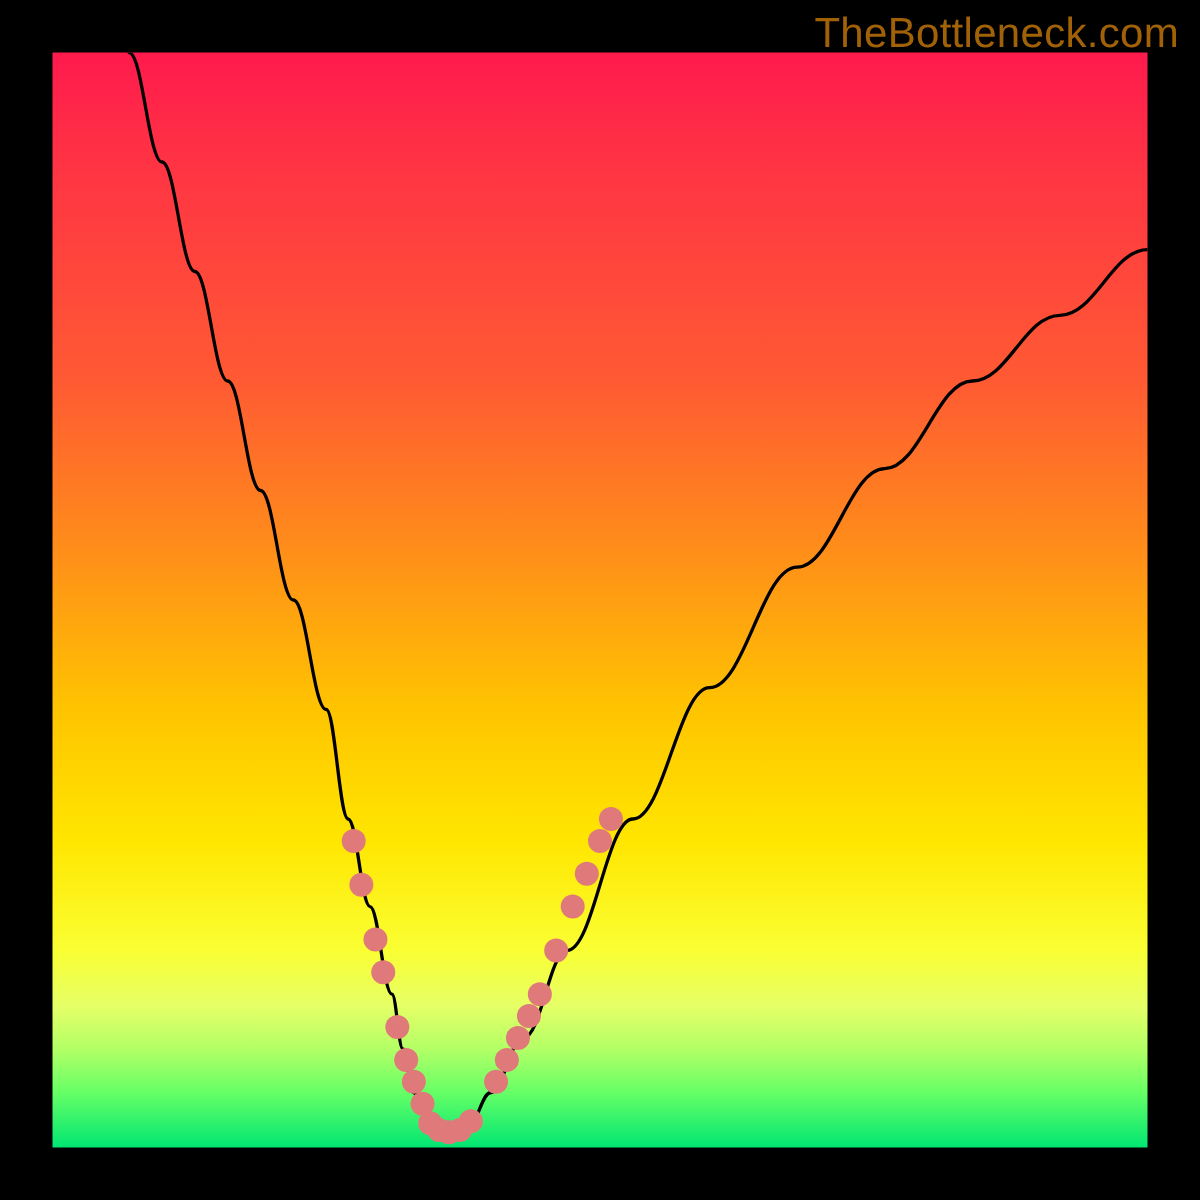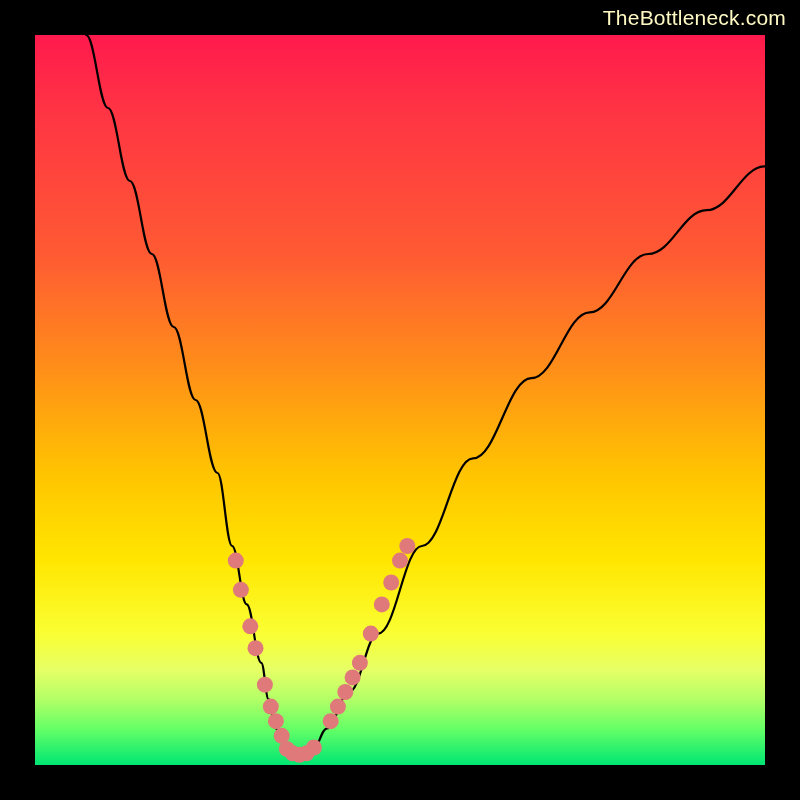--- a/index.html
+++ b/index.html
@@ -43,22 +43,22 @@
     position: absolute;
     left: 0;
     top: 0;
     width: 730px;
     height: 730px;
   }
   .watermark {
     position: absolute;
     top: 6px;
     right: 14px;
-    font-size: 21px;
-    color: #fef9c3;
+    font-size: 28px;
+    color: #a16207;
     font-weight: 400;
     letter-spacing: 0.2px;
   }
 </style>
 </head>
 <body>
 
 <div class="outer">
   <div class="watermark">TheBottleneck.com</div>
   <div class="plot-area">

